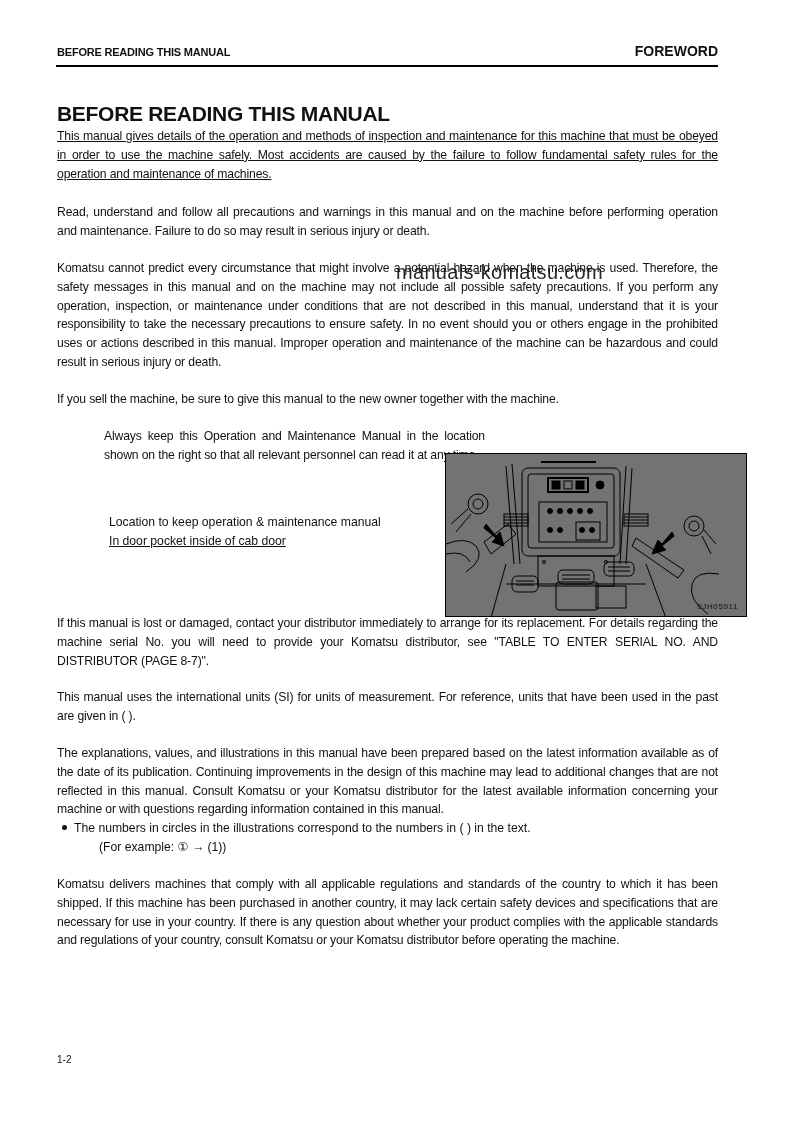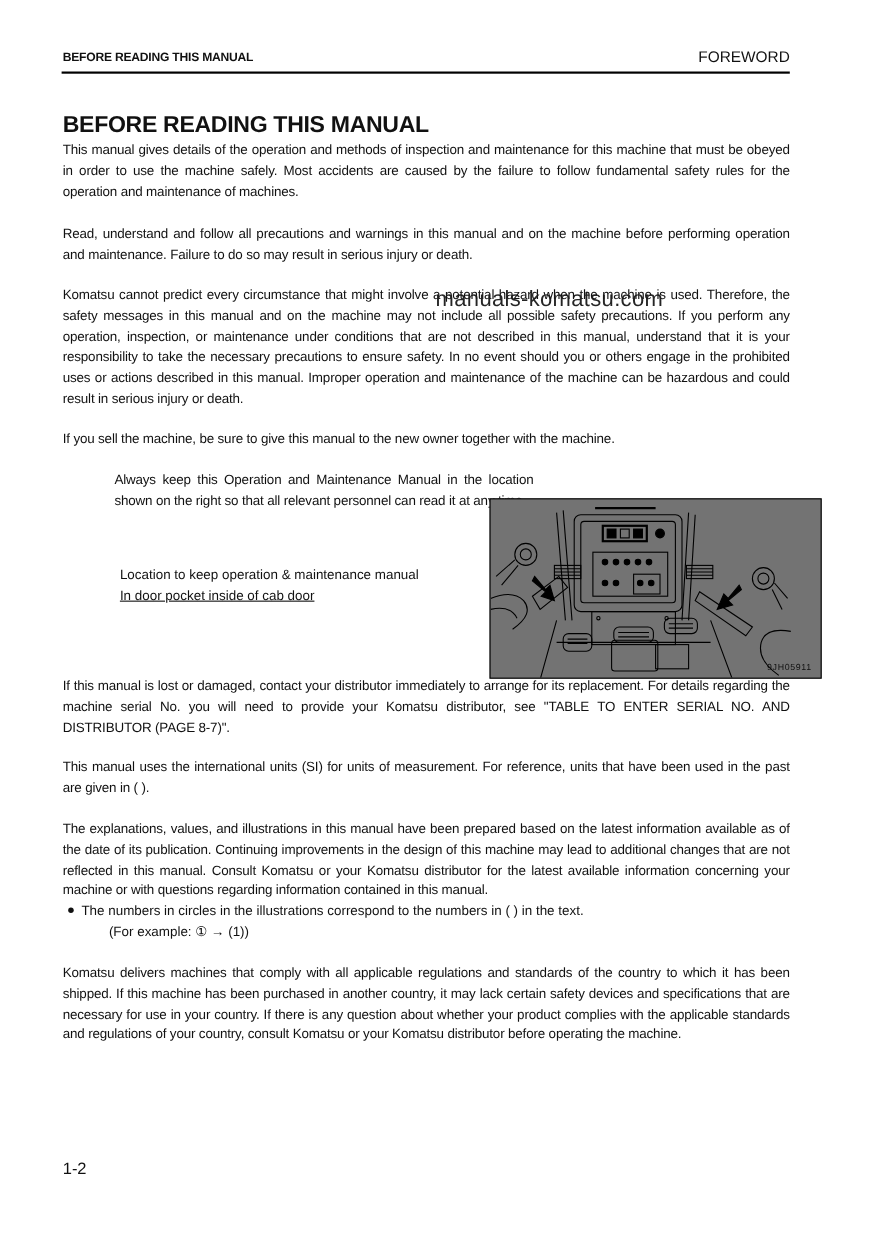--- a/index.html
+++ b/index.html
@@ -1,49 +1,49 @@
 <!DOCTYPE html>
 <html><head>
   <meta charset="utf-8">
   <style>
     html, body { margin: 0; padding: 0; background: #ffffff; }
     body { width: 793px; height: 1123px; position: relative; overflow: hidden;
            font-family: "Liberation Sans", sans-serif; color: #111; }
     .hdr-left { position: absolute; left: 57px; top: 46px; font-size: 11px; font-weight: bold;
                 letter-spacing: -0.2px; }
-    .hdr-right { position: absolute; right: 75px; top: 43px; font-size: 14px; font-weight: normal; text-align: center; }
+    .hdr-right { position: absolute; right: 75px; top: 43px; font-size: 14px; font-weight: bold; text-align: center; }
     .hdr-rule { position: absolute; left: 56px; top: 65px; width: 662px; height: 2px; background: #000; }
     .title { position: absolute; left: 57px; top: 102px; font-size: 21px; font-weight: bold;
              letter-spacing: -0.3px; margin: 0; }
     .para { position: absolute; left: 57px; width: 661px; font-size: 12.2px; line-height: 18.8px;
             text-align: justify; margin: 0; letter-spacing: -0.15px; }
     .para.narrow { width: 381px; }
     .indent { position: absolute; left: 97px; font-size: 12.2px; line-height: 19px; margin: 12px; }
     .bullet-line { position: absolute; left: 62px; font-size: 12.2px; line-height: 18.8px; }
     .bullet-dot { display: inline-block; width: 5px; height: 5px; border-radius: 50%;
                   background: #111; margin-right: 7px; vertical-align: middle; position: relative; top: -1px; }
     .example { position: absolute; left: 75px; font-size: 12.2px; line-height: 18.8px; margin-left: 24px; }
     .fig { position: absolute; left: 445px; top: 433px; width: 302px; height: 164px;
            border: 1.5px solid #000; box-sizing: border-box; background: #737373; overflow: hidden; margin-top: 20px; }
     .fig svg { position: absolute; left: 0; top: 0; }
     .fig-code { position: absolute; right: 8px; bottom: 5px; font-size: 8px; letter-spacing: 0.6px; }
     .watermark { position: absolute; left: 376px; top: 261px; font-size: 20px; color: #1a1a1a;
                  letter-spacing: 0.3px; opacity: 0.95; margin-left: 20px; }
-    .page-no { position: absolute; left: 57px; top: 1054px; font-size: 15px; }
+    .page-no { position: absolute; left: 57px; top: 1054px; font-size: 10px; }
   </style>
 </head>
 <body>
 
 <div class="hdr-left">BEFORE READING THIS MANUAL</div>
 <div class="hdr-right">FOREWORD</div>
 <div class="hdr-rule"></div>
 
 <h1 class="title">BEFORE READING THIS MANUAL</h1>
 
-<p class="para" style="top:127px;">This manual gives details of the operation and methods of inspection and maintenance for this machine that must be obeyed in order to use the machine safely. Most accidents are caused by the failure to follow fundamental safety rules for the operation and maintenance of machines.</p>
+<p class="para" style="top:127px;text-decoration:underline;">This manual gives details of the operation and methods of inspection and maintenance for this machine that must be obeyed in order to use the machine safely. Most accidents are caused by the failure to follow fundamental safety rules for the operation and maintenance of machines.</p>
 <p class="para" style="top:203px;">Read, understand and follow all precautions and warnings in this manual and on the machine before performing operation and maintenance. Failure to do so may result in serious injury or death.</p>
 <p class="para" style="top:259px;">Komatsu cannot predict every circumstance that might involve a potential hazard when the machine is used. Therefore, the safety messages in this manual and on the machine may not include all possible safety precautions. If you perform any operation, inspection, or maintenance under conditions that are not described in this manual, understand that it is your responsibility to take the necessary precautions to ensure safety. In no event should you or others engage in the prohibited uses or actions described in this manual. Improper operation and maintenance of the machine can be hazardous and could result in serious injury or death.</p>
 <p class="para" style="top:390px;">If you sell the machine, be sure to give this manual to the new owner together with the machine.</p>
 <p class="para narrow" style="top:427px;margin-left:47px;">Always keep this Operation and Maintenance Manual in the location shown on the right so that all relevant personnel can read it at any time.</p>
 
 <p class="indent" style="top:501px;">Location to keep operation &amp; maintenance manual</p>
 <p class="indent" style="top:520px;text-decoration:underline;">In door pocket inside of cab door</p>
 
 <div class="fig">
   <svg width="273" height="164" viewBox="0 0 273 164" fill="none" stroke="#000" stroke-width="1">

